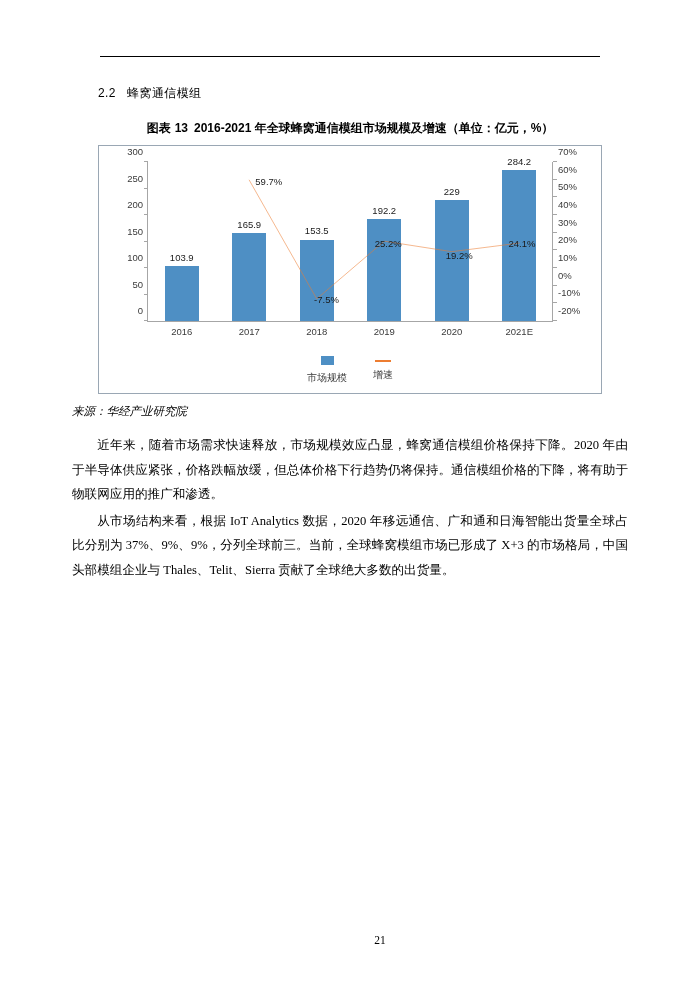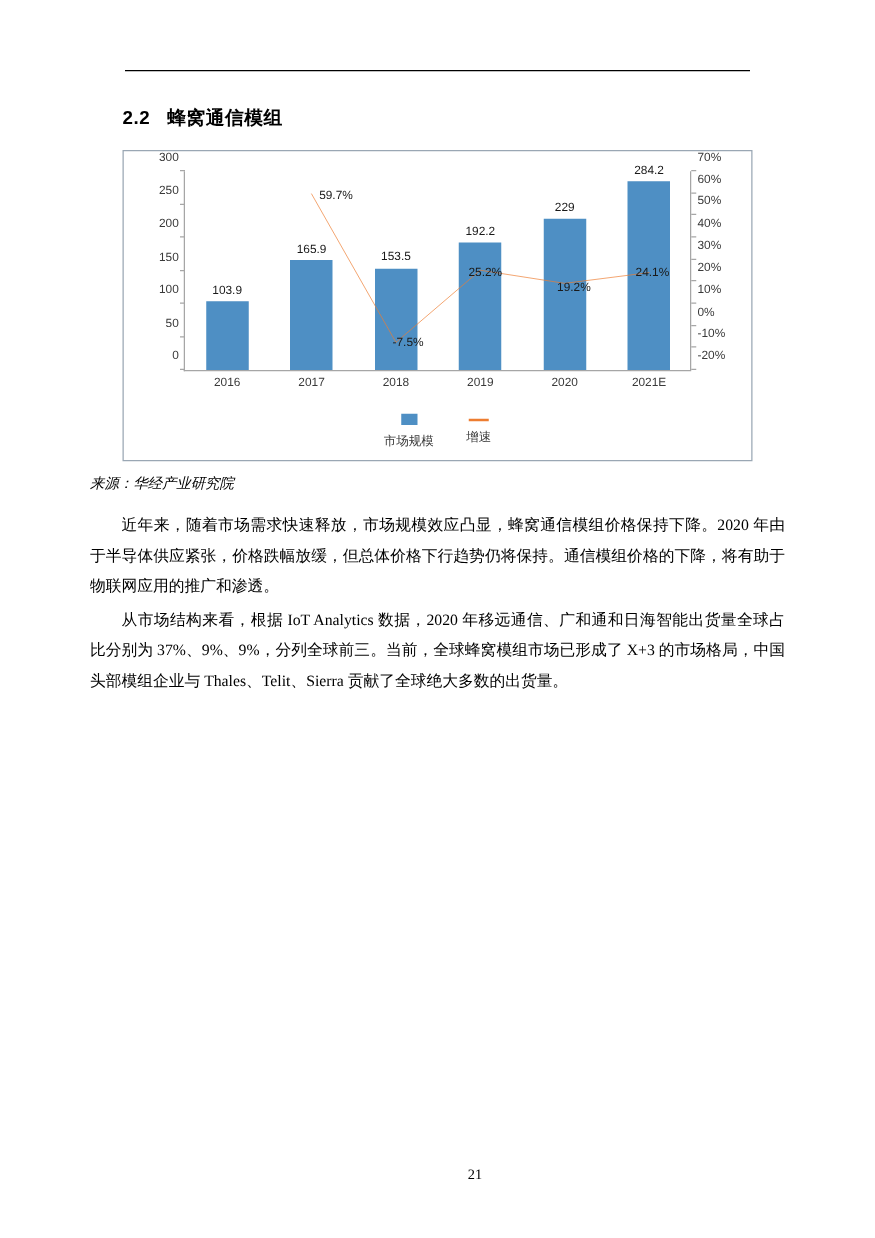--- a/index.html
+++ b/index.html
@@ -29,22 +29,22 @@
     top: 56px;
     width: 500px;
     height: 1px;
     background: #000;
   }
   .content {
     margin-top: 30px;
   }
   h2.section-title {
     font-family: "Liberation Sans", sans-serif;
-    font-size: 15px;
-    font-weight: bold;
+    font-size: 12px;
+    font-weight: normal;
     margin: 0 0 16px 26px;
     letter-spacing: 0.4px;
   }
   p.body-text {
     font-size: 12.6px;
     line-height: 2.0;
     text-align: justify;
     text-justify: inter-ideograph;
     margin: 0 0 2px 0;
     text-indent: 2em;
@@ -210,20 +210,23 @@
   <div class="top-rule"></div>
 
   <div class="content">
 
     <h2 class="section-title">
       <span>2.2</span>
       &nbsp;&nbsp;<span>蜂窝通信模组</span>
     </h2>
 
 
+    <div class="fig-caption">
+      <span>图表</span><span class="num">13</span><span>2016-2021 年全球蜂窝通信模组市场规模及增速（单位：亿元，%）</span>
+    </div>
 
     <div class="chart-box">
       <div class="chart-area">
         <div class="plot">
 
           <div class="tick" style="bottom:0%"></div>
           <div class="y-axis-label" style="bottom:0%">0</div>
           <div class="tick" style="bottom:16.667%"></div>
           <div class="y-axis-label" style="bottom:16.667%">50</div>
           <div class="tick" style="bottom:33.333%"></div>

